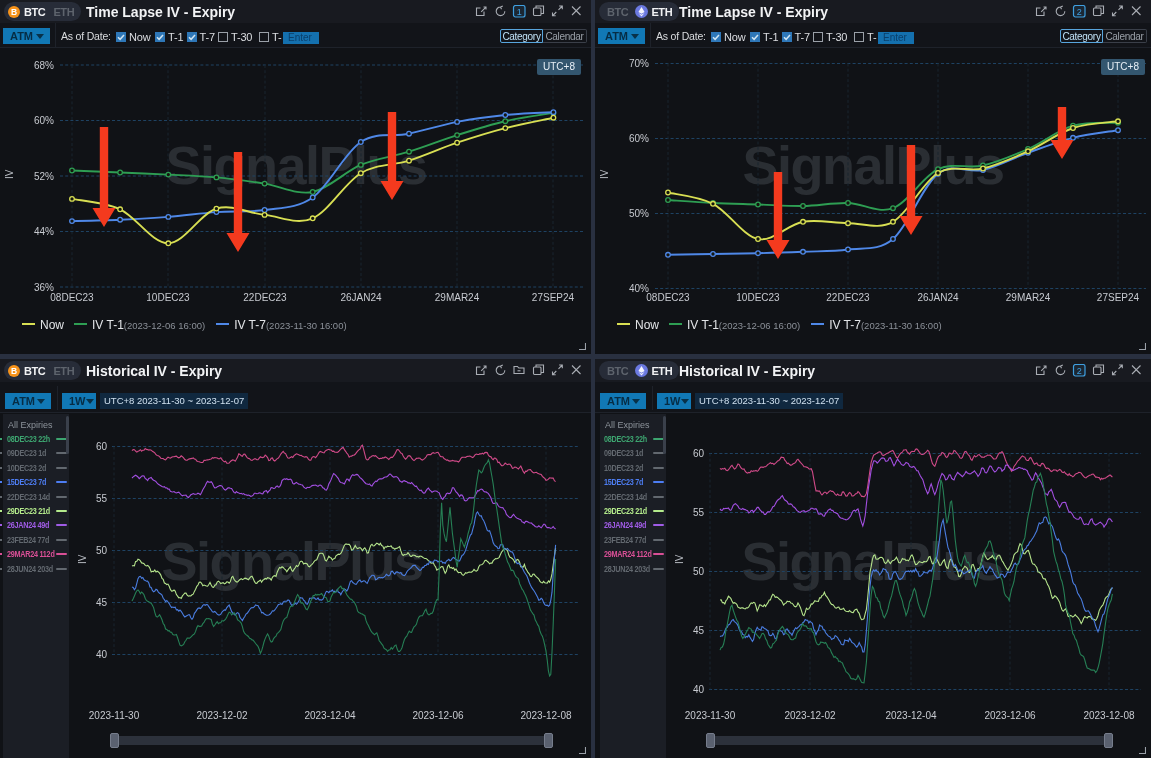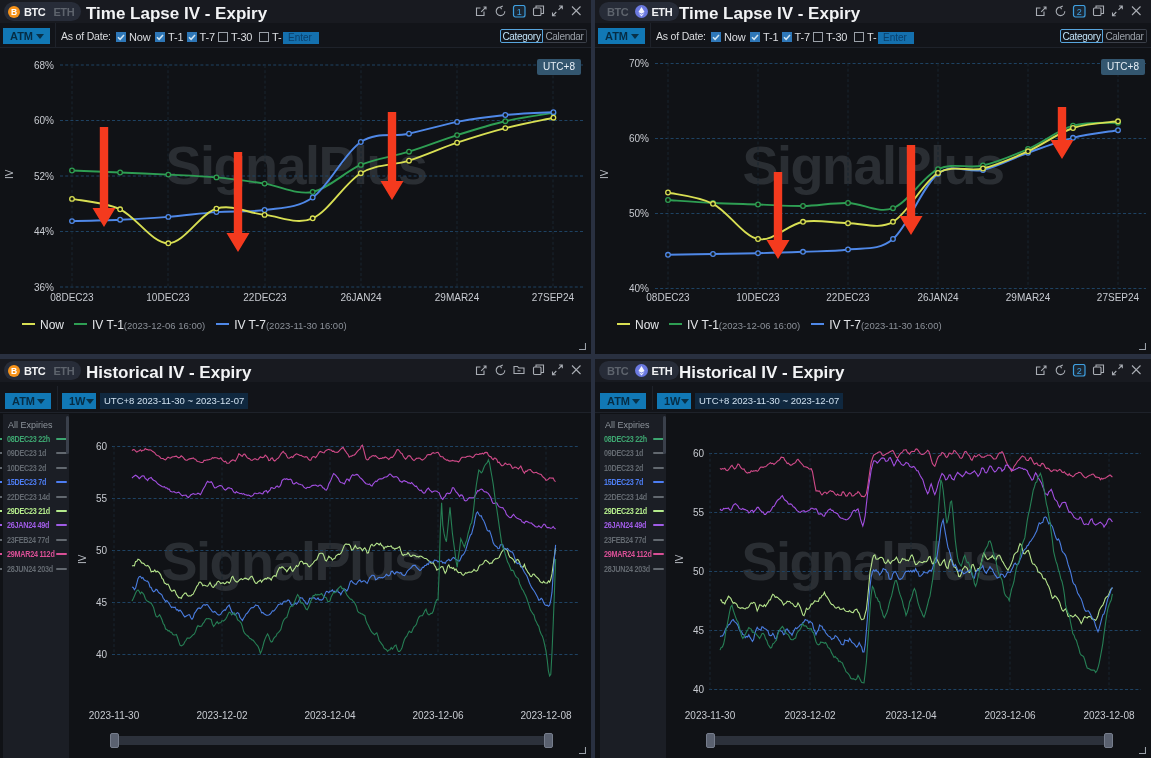--- a/index.html
+++ b/index.html
@@ -1,18 +1,18 @@
 <!DOCTYPE html>
 <html><head><meta charset="utf-8"><style>
 *{margin:0;padding:0;box-sizing:border-box}
 body{width:1151px;height:758px;background:#293040;font-family:"Liberation Sans",sans-serif;overflow:hidden;position:relative}
 .panel{position:absolute;background:#101216;overflow:hidden}
 .hdr{position:absolute;left:0;top:0;right:0;height:23px;background:#181a20}
 .filt{position:absolute;left:0;right:0;background:#121419;border-bottom:1px solid #1e222a}
-.title{position:absolute;top:4px;font-size:17px;font-weight:bold;color:#f2f3f5;white-space:nowrap}
+.title{position:absolute;top:4px;font-size:14px;font-weight:bold;color:#f2f3f5;white-space:nowrap}
 svg text{font-family:"Liberation Sans",sans-serif}
 </style></head><body>
 <div class="panel" style="left:0;top:0;width:591px;height:354px">
 <div class="hdr">
       <div style="position:absolute;left:4px;top:2px;height:19px;border-radius:10px;background:#272c38;display:flex;align-items:center">
         <svg width="12" height="12" style="margin-left:4px" viewBox="0 0 12 12">
           <g transform="translate(0,0)">
             <circle cx="6" cy="6" r="6" fill="#f7931a"></circle>
             <text x="6" y="9.2" font-size="8.5" font-weight="bold" fill="#fff" text-anchor="middle" font-family="Liberation Sans, sans-serif">B</text>
           </g>

